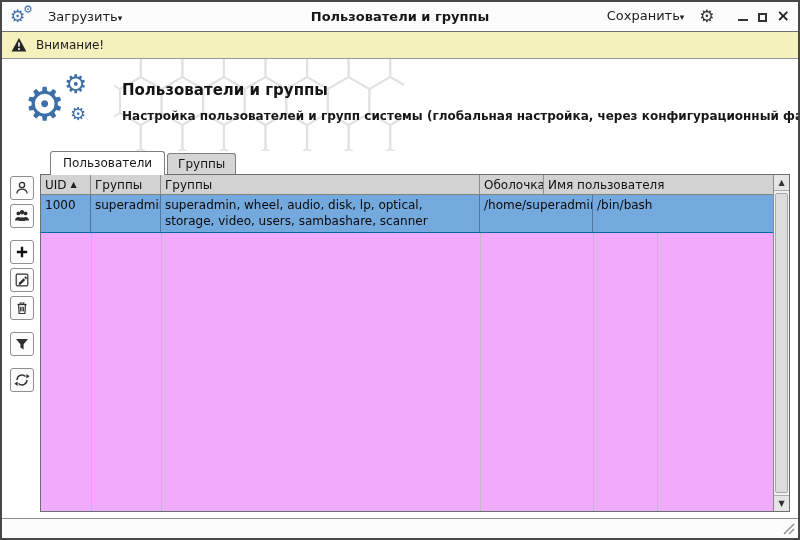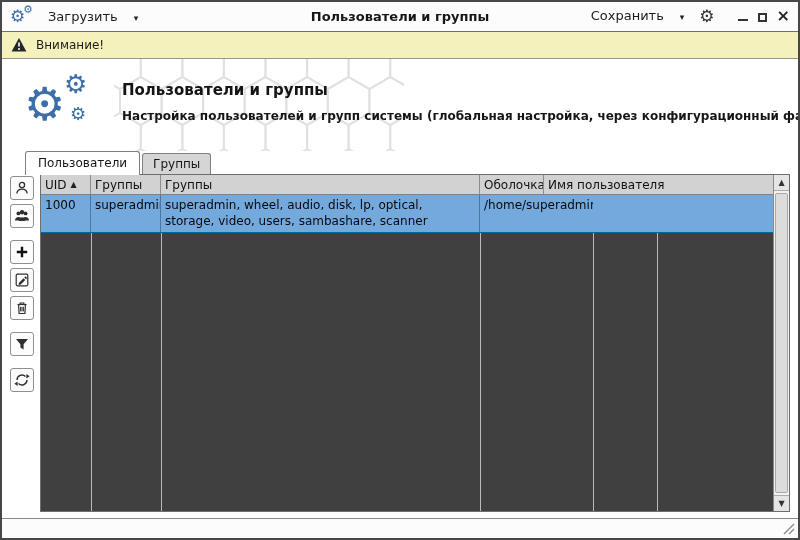--- a/index.html
+++ b/index.html
@@ -5,21 +5,21 @@
   *{box-sizing:border-box;margin:0;padding:0}
   html,body{width:800px;height:540px;overflow:hidden}
   body{font-family:"DejaVu Sans","Liberation Sans",sans-serif;background:#ddd}
   .window{width:800px;height:540px;border:2px solid #474747;background:#fff;display:flex;flex-direction:column}
 
   
   .titlebar{flex:0 0 30px;display:flex;align-items:center;padding:0 8px;background:#fcfcfc;border-bottom:1px solid #6f6f6f;position:relative}
   .app-logo{position:relative;width:26px;height:22px;margin-right:12px;color:var(--accent-blue,#3c6ea8)}
   .app-logo .g1{position:absolute;left:0;top:2px;font-size:17px;line-height:1}
   .app-logo .g2{position:absolute;left:13px;top:-2px;font-size:11px;line-height:1}
-  .tb-btn{display:flex;align-items:center;gap:16px;font-size:13px;color:#1c1c1c;cursor:default}
+  .tb-btn{display:flex;align-items:center;gap:0;font-size:13px;color:#1c1c1c;cursor:default}
   .dd{font-size:9px;color:#222;position:relative;top:1px}
   .window-title{position:absolute;left:50%;transform:translateX(-50%);font-weight:bold;font-size:13px;color:#161616;white-space:nowrap}
   .tb-right{margin-left:auto;display:flex;align-items:flex-start;gap:15px}
   .settings-gear{font-size:17px;color:#333;line-height:1}
   .winctl{display:flex;align-items:center;gap:10px;margin-left:8px}
   .wc-min{width:10px;height:9px;border-bottom:2px solid #333}
   .wc-max{width:9px;height:9px;border:2px solid #333;position:relative;top:1px}
   .wc-close{font-size:16px;color:#222;line-height:1;font-weight:bold}
 
   
@@ -34,33 +34,33 @@
   .hexsvg polygon{fill:none;stroke:#e1e1e1;stroke-width:2}
   .biglogo{position:absolute;left:22px;top:12px;width:86px;height:68px;color:var(--accent-blue,#3c6ea8)}
   .biglogo .g1{position:absolute;left:0;top:10px;font-size:46px;line-height:1}
   .biglogo .g2{position:absolute;left:40px;top:0;font-size:26px;line-height:1}
   .biglogo .g3{position:absolute;left:46px;top:34px;font-size:18px;line-height:1}
   .headtext{position:absolute;left:120px;top:22px;right:10px}
   .headtext h1{font-size:15px;font-weight:bold;color:#141414;margin-bottom:10px}
   .headtext p{font-size:12px;font-weight:bold;color:#161616;white-space:nowrap}
 
   
-  .tabsrow{flex:0 0 23px;display:flex;align-items:flex-end;padding-left:23px;position:relative;z-index:3}
+  .tabsrow{flex:0 0 23px;display:flex;align-items:flex-end;padding-left:48px;position:relative;z-index:3}
   .tab{display:inline-flex;align-items:center;font-size:12px;color:#161616;border:1px solid #7f7f7f;border-bottom:none;border-radius:3px 3px 0 0;margin-right:2px;cursor:default}
   .tab.active{background:#fff;padding:4px 12px 5px;margin-bottom:-1px;position:relative;z-index:4}
   .tab.inactive{background:#d5d5d5;padding:3px 10px 3px}
 
   
   .mainrow{flex:1;display:flex;padding:0 8px 6px;min-height:0}
   .sidetoolbar{flex:0 0 30px;display:flex;flex-direction:column;padding-top:2px}
   .tool-btn{width:24px;height:24px;border:1px solid #8f8f8f;border-radius:3px;background:#fcfcfc;display:flex;align-items:center;justify-content:center;margin-bottom:4px}
   .tool-btn svg{width:16px;height:16px;display:block}
   .tgap{height:8px}
 
-  .tablewrap{flex:1;border:1px solid #6e6e6e;display:flex;min-width:0;background:#404040}
+  .tablewrap{flex:1;border:1px solid #6e6e6e;display:flex;min-width:0;background:#f0abfc}
   .tablemain{flex:1;display:flex;flex-direction:column;min-width:0}
   .thead{display:flex;flex:0 0 20px;background:#d2d2d2;border-bottom:1px solid #828282}
   .th{font-size:12px;color:#111;padding:2px 3px 2px 4px;border-right:1px solid #8d8d8d;display:flex;align-items:center;gap:4px;overflow:hidden;white-space:nowrap}
   .th:last-child{border-right:none}
   .sort{font-size:8px;color:#222}
   .tbody{flex:1;position:relative;overflow:hidden}
   .gridline{position:absolute;top:0;bottom:0;width:0;border-left:1px solid #bcbcbc}
   .trow{display:flex;position:relative;min-height:36px;background:var(--selected-row,#74a9de);border-bottom:1px solid #0369a1}
   .td{font-size:12px;color:#090909;padding:3px 4px;border-right:1px solid rgba(35,55,85,.45);line-height:1.3;overflow:hidden}
   .td:last-child{border-right:none}
@@ -242,20 +242,21 @@
             <div class="gridline" style="left:50px"></div>
             <div class="gridline" style="left:120px"></div>
             <div class="gridline" style="left:439px"></div>
             <div class="gridline" style="left:552px"></div>
             <div class="gridline" style="left:616px"></div>
             <div class="trow">
               <div class="td c-uid">1000</div>
               <div class="td c-login">superadmin</div>
               <div class="td c-groups">superadmin, wheel, audio, disk, lp, optical, storage, video, users, sambashare, scanner</div>
               <div class="td c-dir">/home/superadmin</div>
+              <div class="td c-shell">/bin/bash</div>
             </div>
           </div>
         </div>
         <div class="vscroll">
           <div class="sbtn up">
             <span>▲</span>
           </div>
           <div class="strack">
             <div class="sthumb"></div>
           </div>

